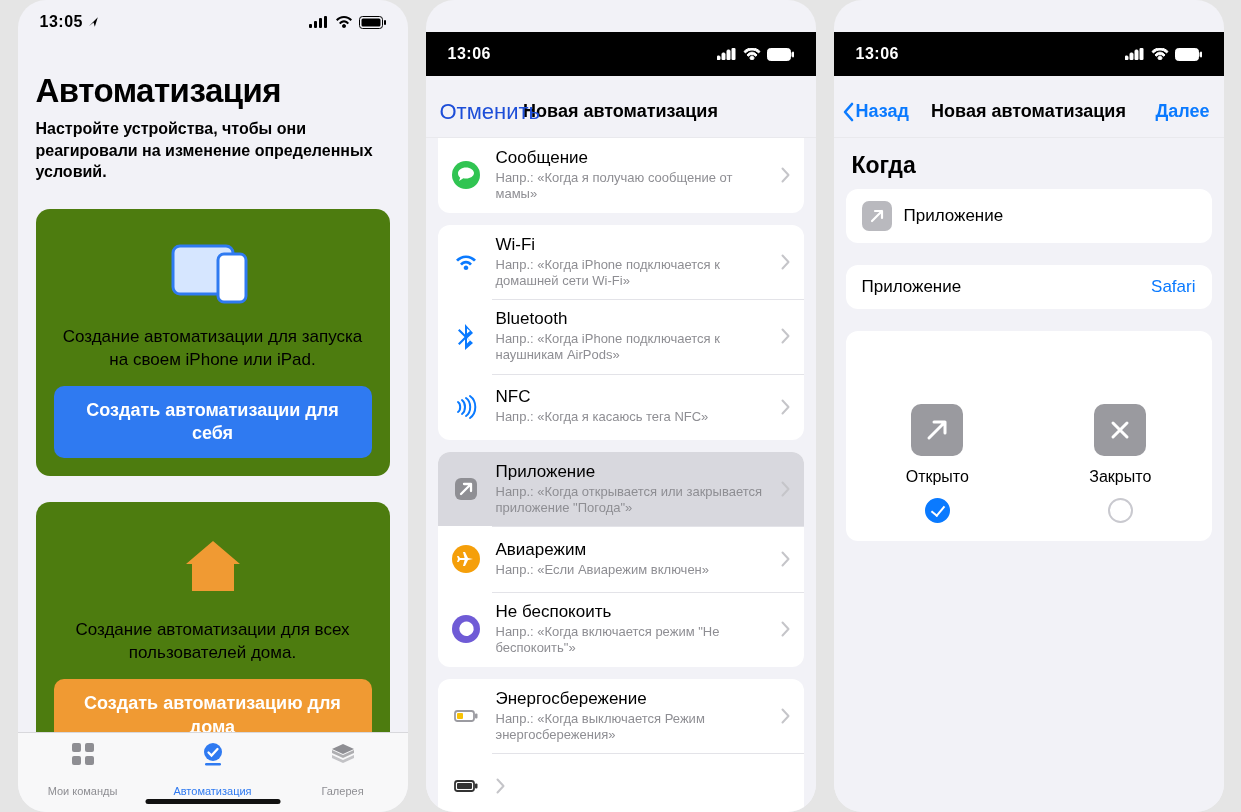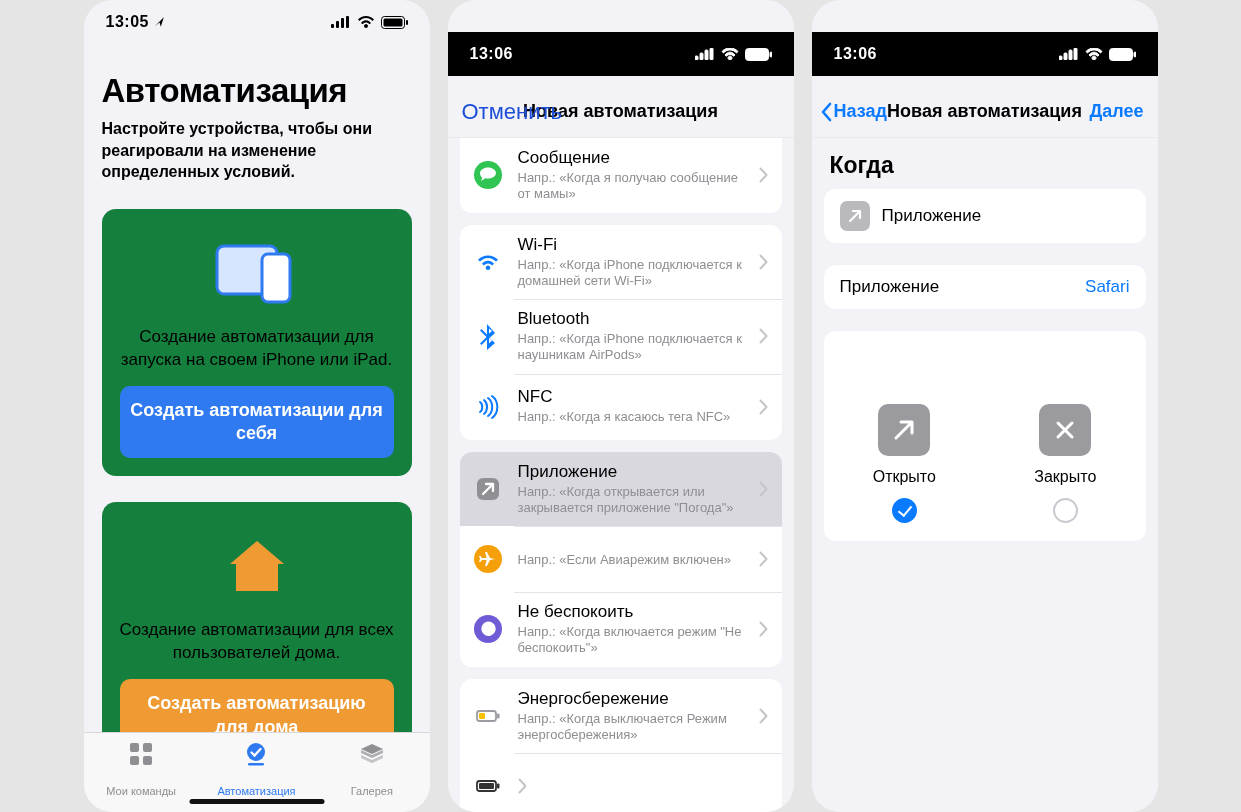--- a/index.html
+++ b/index.html
@@ -12,21 +12,21 @@
     width: 1241px;
     height: 812px;
     overflow: hidden;
   }
   .row {
     display: flex;
     gap: 18px;
     padding: 0 8px;
   }
   .phone {
-    width: 346px;
+    width: 390px;
     height: 812px;
     background: #f2f2f7;
     border-radius: 28px;
     position: relative;
     overflow: hidden;
     display: flex;
     flex-direction: column;
   }
   
   .status-bar {
@@ -46,21 +46,21 @@
   .sb-loc { width:12px; height:12px; }
   
   .phone.dark-peek .status-bar { background:#000; color:#fff;margin-top:32px; }
   .phone.dark-peek .status-bar svg path, .phone.dark-peek .status-bar svg rect { fill:#fff; stroke:#fff;}
   .content { flex:1; overflow:hidden; position:relative; }
 
   
   .p1-scroll { padding: 8px 18px 0 18px; height:100%;}
   .p1-title { font-size: 33px; font-weight:800; letter-spacing:-.5px; margin-top:20px;}
   .p1-sub { font-size:16px; font-weight:600; color:#000; margin-top:8px; line-height:1.35; max-width: 340px;}
-  .card { background:#15803d; border-radius:14px; padding:22px 18px 18px 18px; margin-top:26px; text-align:center;}
+  .card { background:#4d7c0f; border-radius:14px; padding:22px 18px 18px 18px; margin-top:26px; text-align:center;}
   .card .illus { height:85px; display:flex; align-items:center; justify-content:center; margin-bottom:10px;}
   .card-text { font-size:17px; color:#000; line-height:1.35; margin-bottom:14px;}
   .big-btn {
     width:100%; padding:13px 10px; border-radius:10px; color:#fff;
     font-size:18px; font-weight:600; border:none; line-height:1.3;
   }
   .btn-blue { background:#2f7af1; }
   .btn-orange { background:#f09a33; }
 
   .tabbar {
@@ -331,20 +331,21 @@
                 </svg>
               </div>
               <div class="cell">
                 <div class="ic">
                   <svg width="30" height="30" viewBox="0 0 30 30">
                     <circle cx="15" cy="15" r="14" fill="#f59f0a"></circle>
                     <path d="M22 15l-5-1-3-6h-2l1.6 6L9 14l-1.5-2H6l1 3-1 3h1.5L9 16l4.6 0-1.6 6h2l3-6z" fill="#fff"></path>
                   </svg>
                 </div>
                 <div class="txt">
+                  <div class="t1">Авиарежим</div>
                   <div class="t2">Напр.: «Если Авиарежим включен»</div>
                 </div>
                 <svg class="chev" width="9" height="16" viewBox="0 0 9 16">
                   <path d="M1.5 1.5 L7.5 8 L1.5 14.5" stroke="#c5c5c9" stroke-width="2" fill="none" stroke-linecap="round" stroke-linejoin="round"></path>
                 </svg>
               </div>
               <div class="cell">
                 <div class="ic">
                   <svg width="30" height="30" viewBox="0 0 30 30">
                     <circle cx="15" cy="15" r="14" fill="#6f5bd6"></circle>

